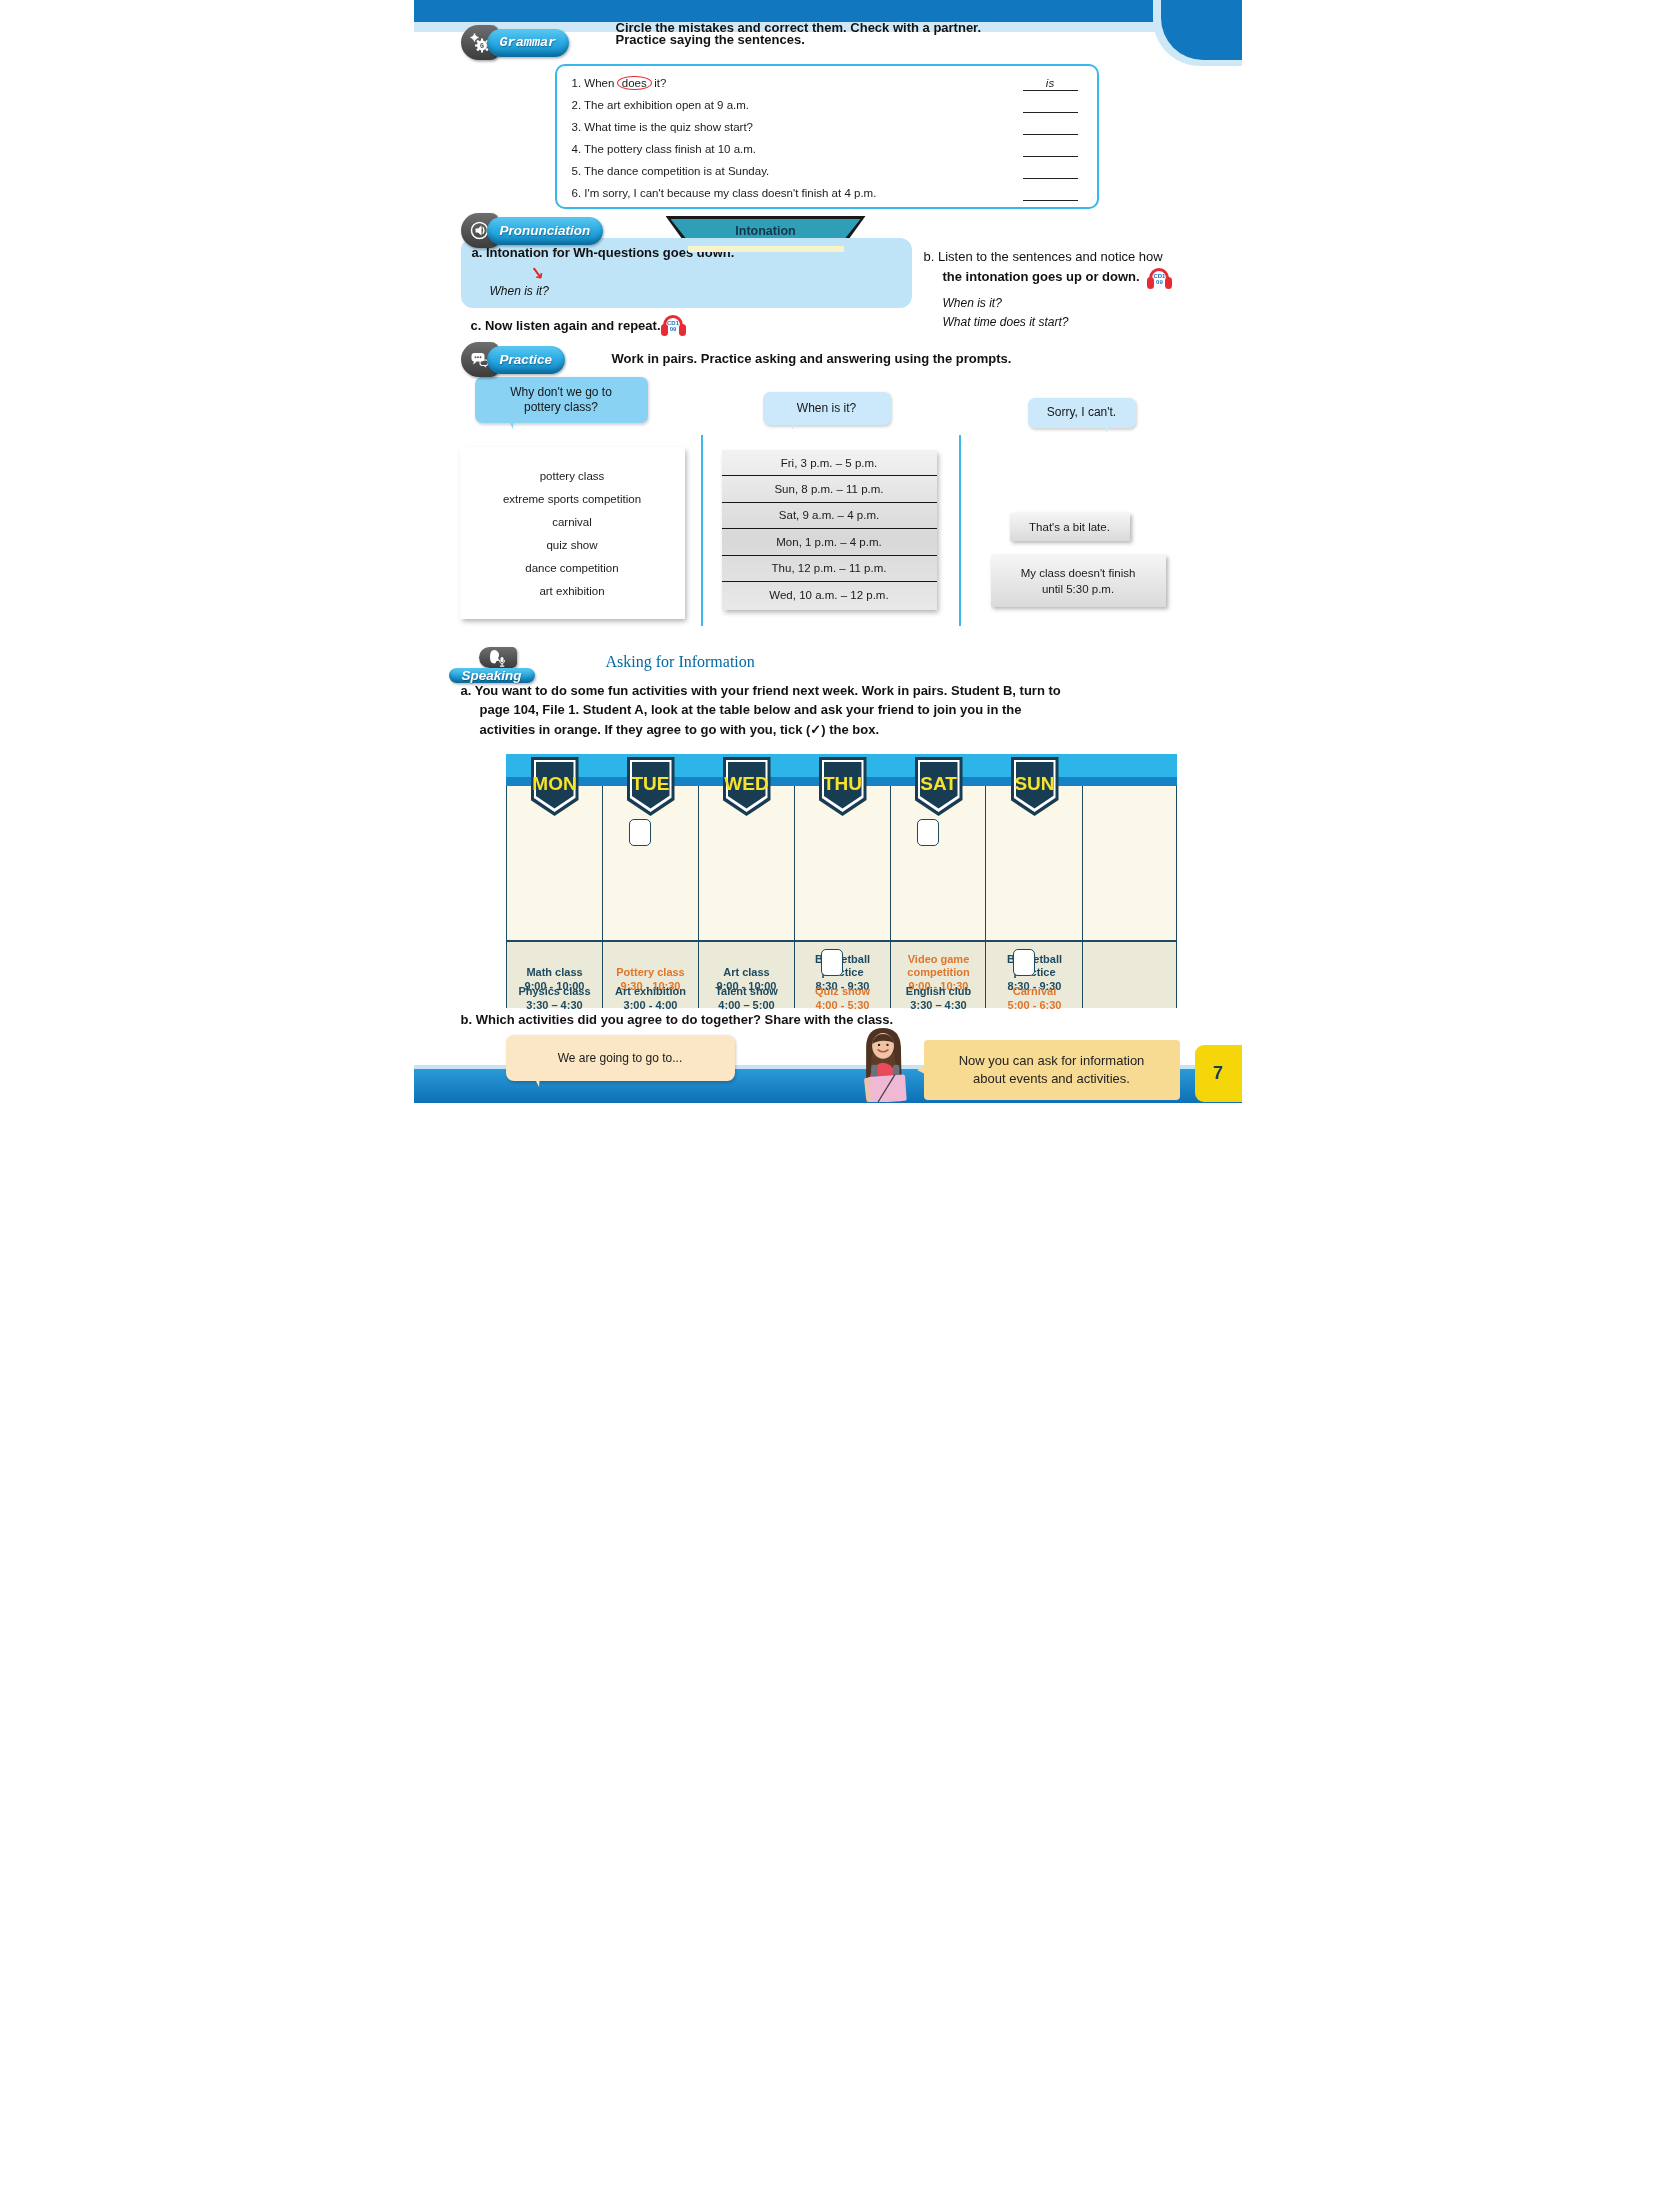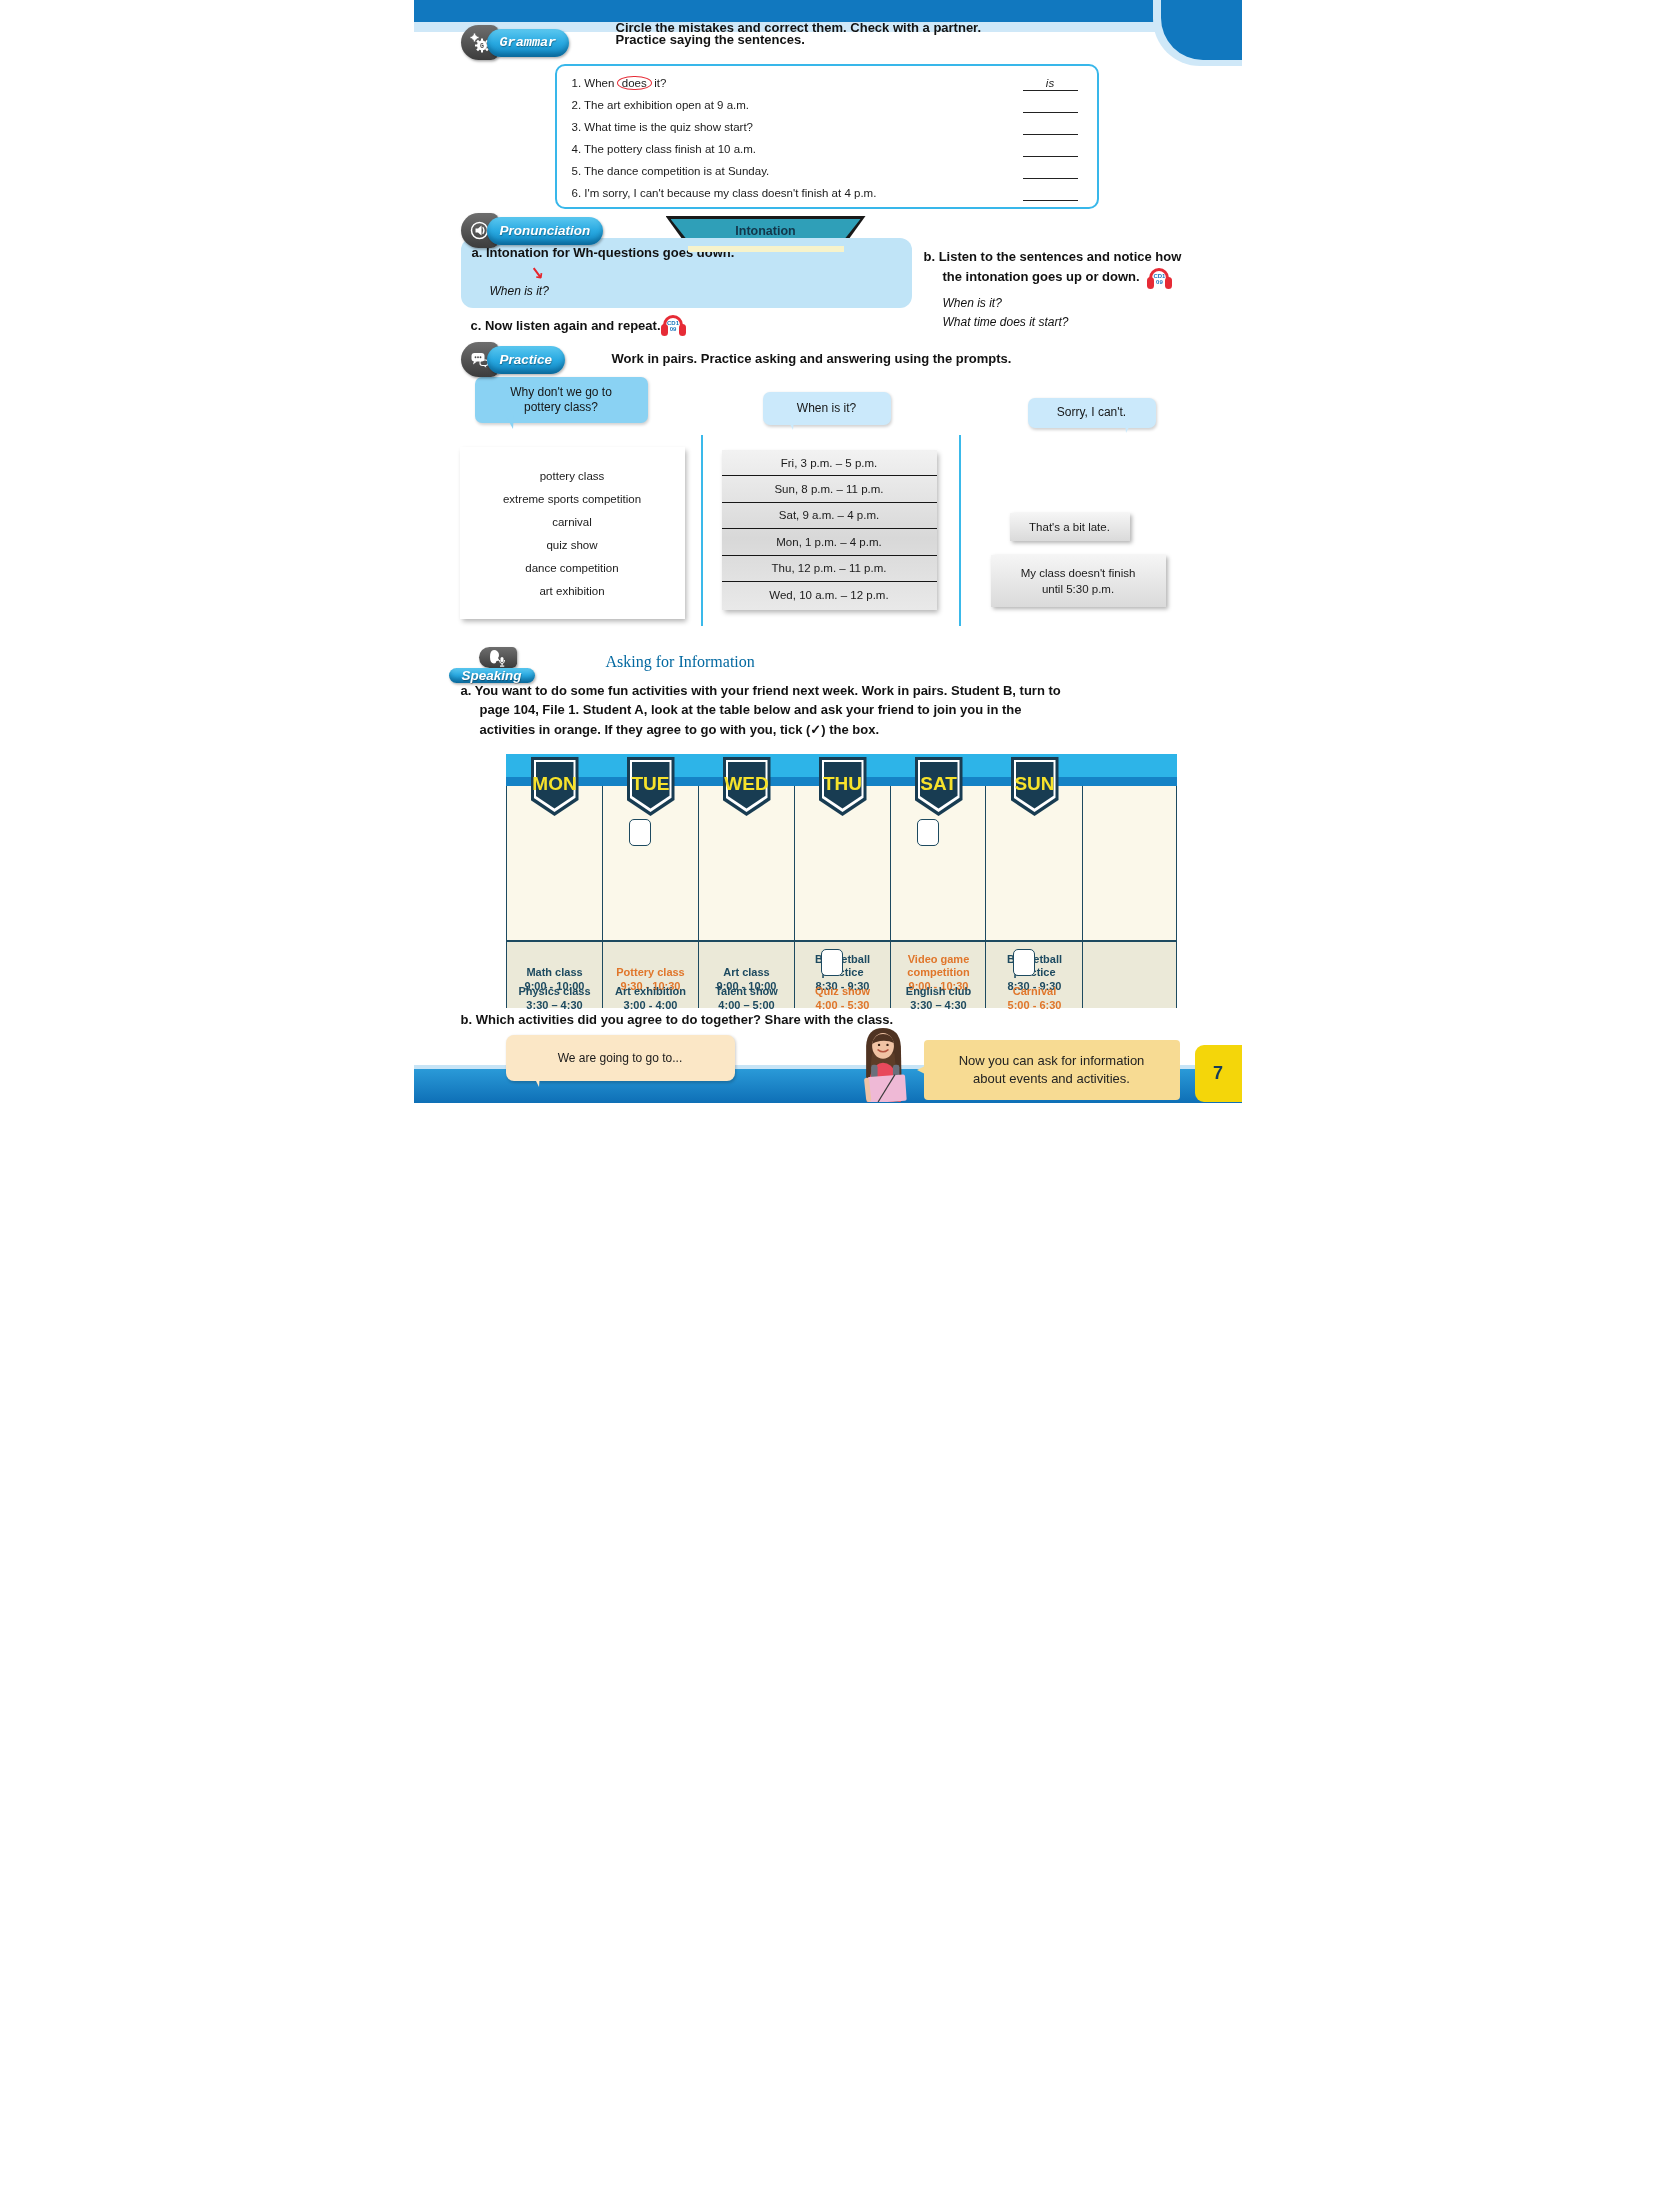--- a/index.html
+++ b/index.html
@@ -42,21 +42,21 @@
   .trap .t-strip { position:absolute; left:11%; right:11%; bottom:0.5px; height:5.5px; background:#f7f3cb; z-index:3; }
   .trap .t-label { position:absolute; left:0; right:0; top:8px; z-index:4; text-align:center;
     font-weight:bold; font-size:12.5px; color:#13364a; }
   .pron-box { position:absolute; left:47px; top:238px; width:451px; height:70px; background:#c0e4f7; border-radius:12px; }
   .pron-box .a-line { position:absolute; left:11px; top:7px; font-weight:bold; font-size:13px; color:#111; }
   .pron-box .arrow { position:absolute; left:69px; top:25px; color:#e5252c; font-size:17px; font-weight:bold;
     font-family:"DejaVu Sans", sans-serif; transform:rotate(8deg); }
   .pron-box .ex { position:absolute; left:29px; top:46px; font-style:italic; font-size:12px; color:#111; }
   .c-line { position:absolute; left:57px; top:314px; font-weight:bold; font-size:13px; color:#111; display:flex; align-items:center; }
   .b-block { position:absolute; left:510px; top:247px; width:289px; }
-  .b-block .l1 { font-weight:bold; font-size:13px; color:#111; line-height:20px; }
+  .b-block .l1 { font-weight:normal; font-size:13px; color:#111; line-height:20px; }
   .b-block .l2 { font-weight:bold; font-size:13px; color:#111; line-height:20px; margin-left:19px; display:inline-block; }
   .b-block .ex { font-style:italic; font-size:12px; color:#111; margin-left:19px; line-height:19px; }
 
   
   .cd { position:relative; display:inline-block; width:25px; height:23px; vertical-align:middle; flex:none; }
   .cd .arc { position:absolute; left:2.5px; right:2.5px; top:0.5px; height:18px; border:3.5px solid #e62b36; border-bottom:none; border-radius:11px 11px 0 0; }
   .cd .pad-l, .cd .pad-r { position:absolute; bottom:1.5px; width:7px; height:12px; background:#e62b36; border-radius:3.5px; }
   .cd .pad-l { left:0; } .cd .pad-r { right:0; }
   .cd .txt { position:absolute; left:0; right:0; top:5.5px; text-align:center; color:#1c75bc; font-weight:bold;
     font-size:6px; line-height:6.5px; z-index:2; }
@@ -274,21 +274,21 @@
   </div>
   <div class="bold-instr" style="left:198px; top:349px;">Work in pairs. Practice asking and answering using the prompts.</div>
 
   <div class="bub bub-dark" style="left:61px; top:377px; width:173px; height:46px;">
     <div>Why don't we go to</div>
     <div>pottery class?</div>
   </div>
   <div class="bub bub-lite" style="left:349px; top:392px; width:128px; height:33px;">
     <div>When is it?</div>
   </div>
-  <div class="bub bub-lite tail-right" style="left:614px; top:398px; width:128px; height:30px;">
+  <div class="bub bub-lite tail-right" style="left:614px; top:398px; width:108px; height:30px;">
     <div>Sorry, I can't.</div>
   </div>
 
   <div class="card-left">
     <div class="item">pottery class</div>
     <div class="item">extreme sports competition</div>
     <div class="item">carnival</div>
     <div class="item">quiz show</div>
     <div class="item">dance competition</div>
     <div class="item">art exhibition</div>

